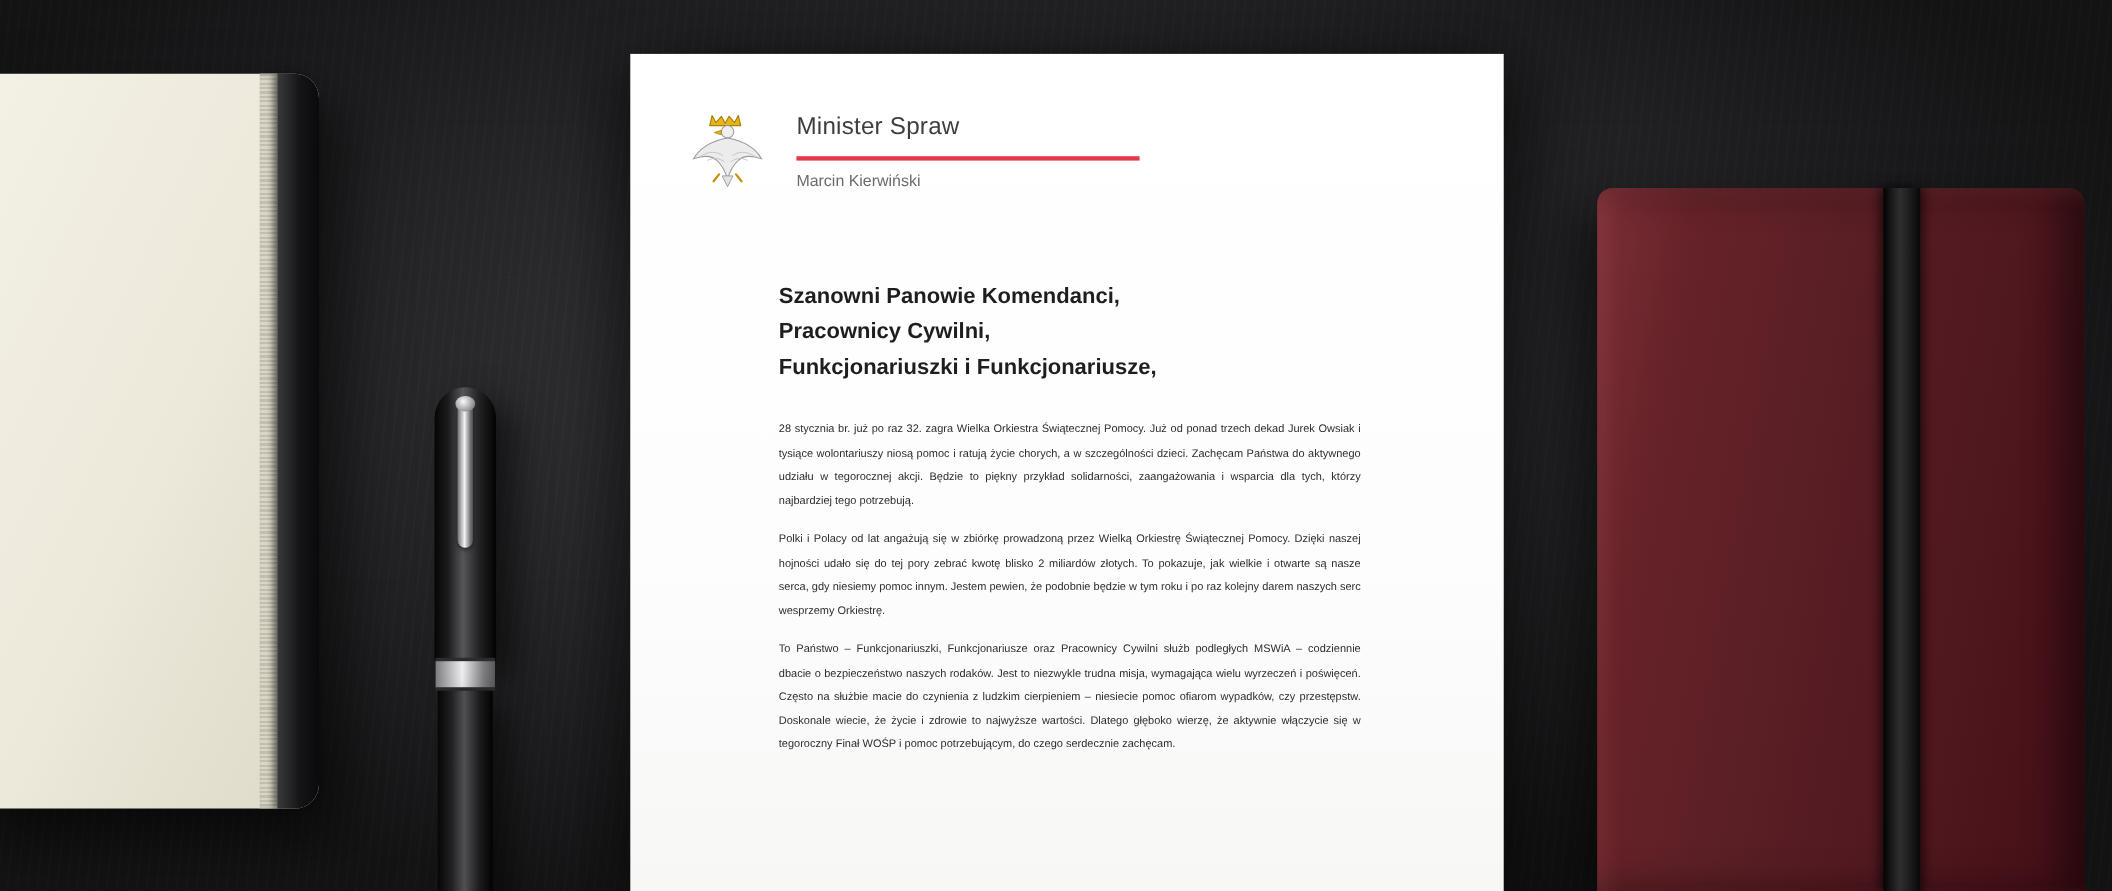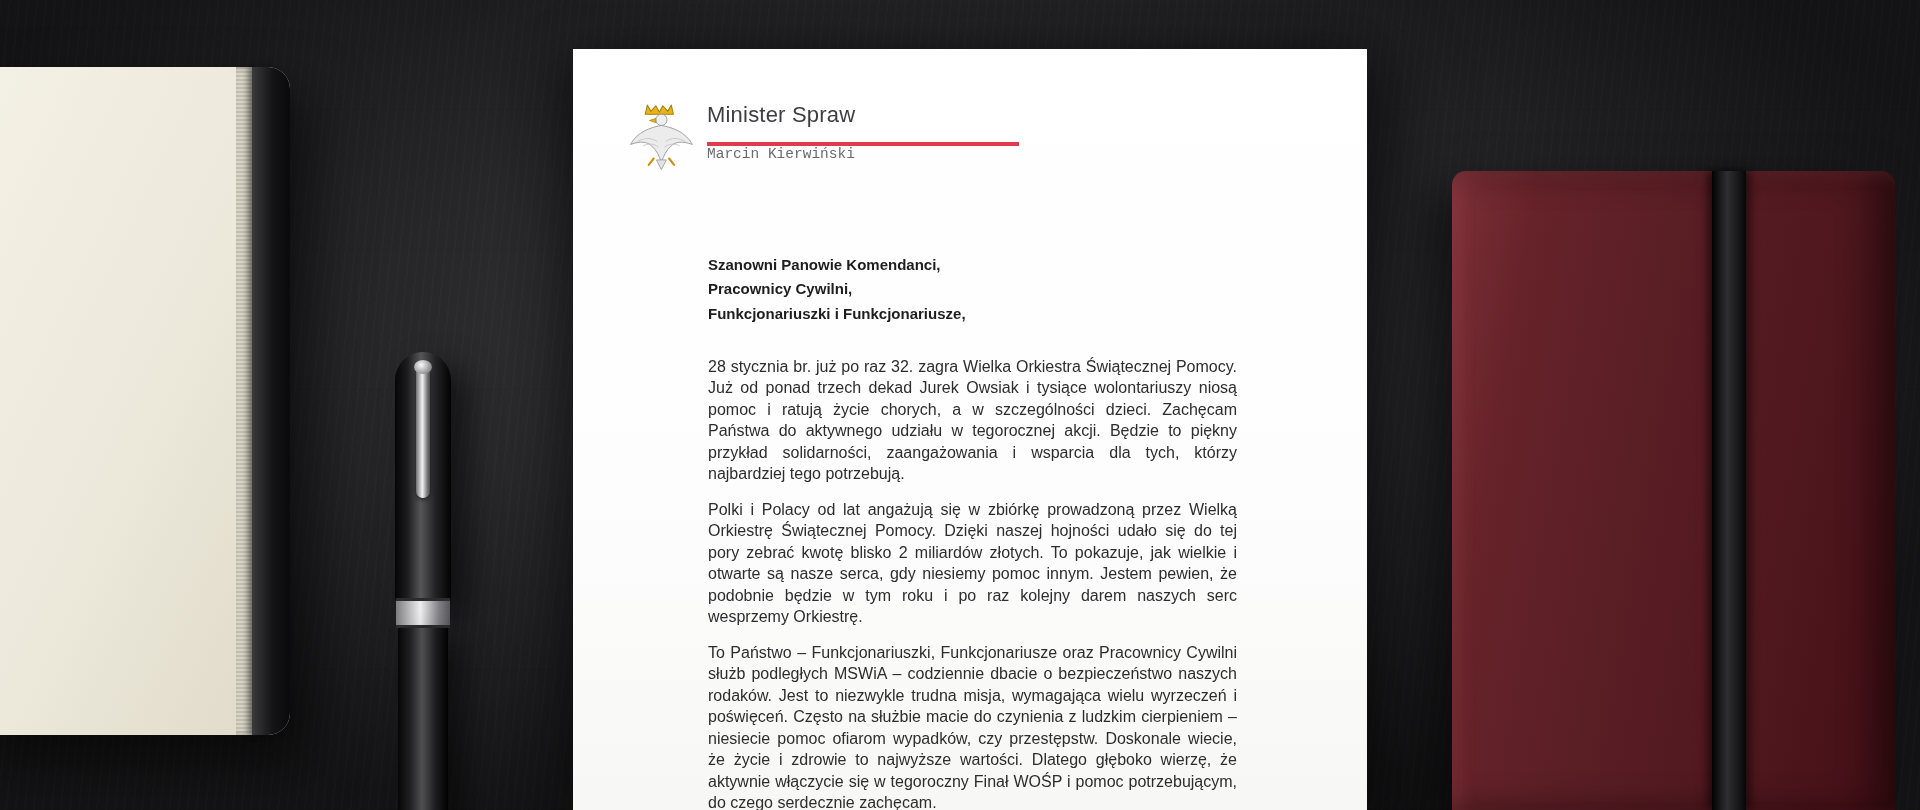--- a/index.html
+++ b/index.html
@@ -44,32 +44,32 @@
   .pen-body { position:absolute; left:3px; top:276px; width:50px; height:182px;
     background:linear-gradient(90deg, #060606 0%, #212123 25%, #505053 48%, #1d1d1f 75%, #020202 100%);
     box-shadow:16px 12px 28px rgba(0,0,0,.45); }
 
   
   .paper { position:absolute; left:573px; top:49px; width:794px; height:761px;
     background:linear-gradient(180deg, #ffffff 0%, #fdfdfd 60%, #f7f7f6 100%);
     box-shadow:26px 10px 60px rgba(0,0,0,.5), -20px 10px 45px rgba(0,0,0,.38);
     overflow:hidden; color:#2b2b2b; }
 
-  .letterhead { display:flex; align-items:flex-start; margin:43px 0 0 49px; gap:9px; height:112px; }
+  .letterhead { display:flex; align-items:flex-start; margin:43px 0 0 49px; gap:26px; height:112px; }
   .eagle { flex:0 0 auto; }
   .ministry { padding-top:9px; }
   .ministry-name { font-size:22px; line-height:1.26; color:#3e3e40; letter-spacing:.2px; }
   .red-rule { width:312px; height:4px; margin-top:13px; }
-  .signer { margin-top:0; font-size:14.5px; color:#6b6b6d;font-family:Liberation Mono, monospace; }
+  .signer { margin-top:11px; font-size:14.5px; color:#6b6b6d; }
 
-  .salutation { margin:49px 130px 0 135px; font-size:15px; font-weight:bold;
+  .salutation { margin:49px 130px 0 135px; font-size:20px; font-weight:bold;
     color:#1e1e1f; line-height:1.62; }
 
   .body-text { margin:30px 130px 0 135px; }
-  .body-text p { font-size:16px; line-height:21.5px; text-align:justify;
+  .body-text p { font-size:10px; line-height:21.5px; text-align:justify;
     color:#2d2d2e; margin-bottom:14px; }
 
   
   .folder { position:absolute; left:1452px; top:171px; width:443px; height:639px;
     border-radius:14px 14px 0 0;
     background:linear-gradient(100deg, #7d2f37 0%, #662329 16%, #5a1e25 42%, #4f171e 72%, #440f16 100%);
     box-shadow:-28px 20px 50px rgba(0,0,0,.5), inset 10px 6px 16px rgba(255,140,140,.10), inset -22px 0 35px rgba(0,0,0,.45); }
   .folder-band { position:absolute; left:260px; top:0; width:34px; height:100%;
     background:linear-gradient(90deg, #020202, #2f2f32 45%, #070708);
     box-shadow:-5px 0 8px rgba(0,0,0,.5), 5px 0 8px rgba(0,0,0,.45); }

